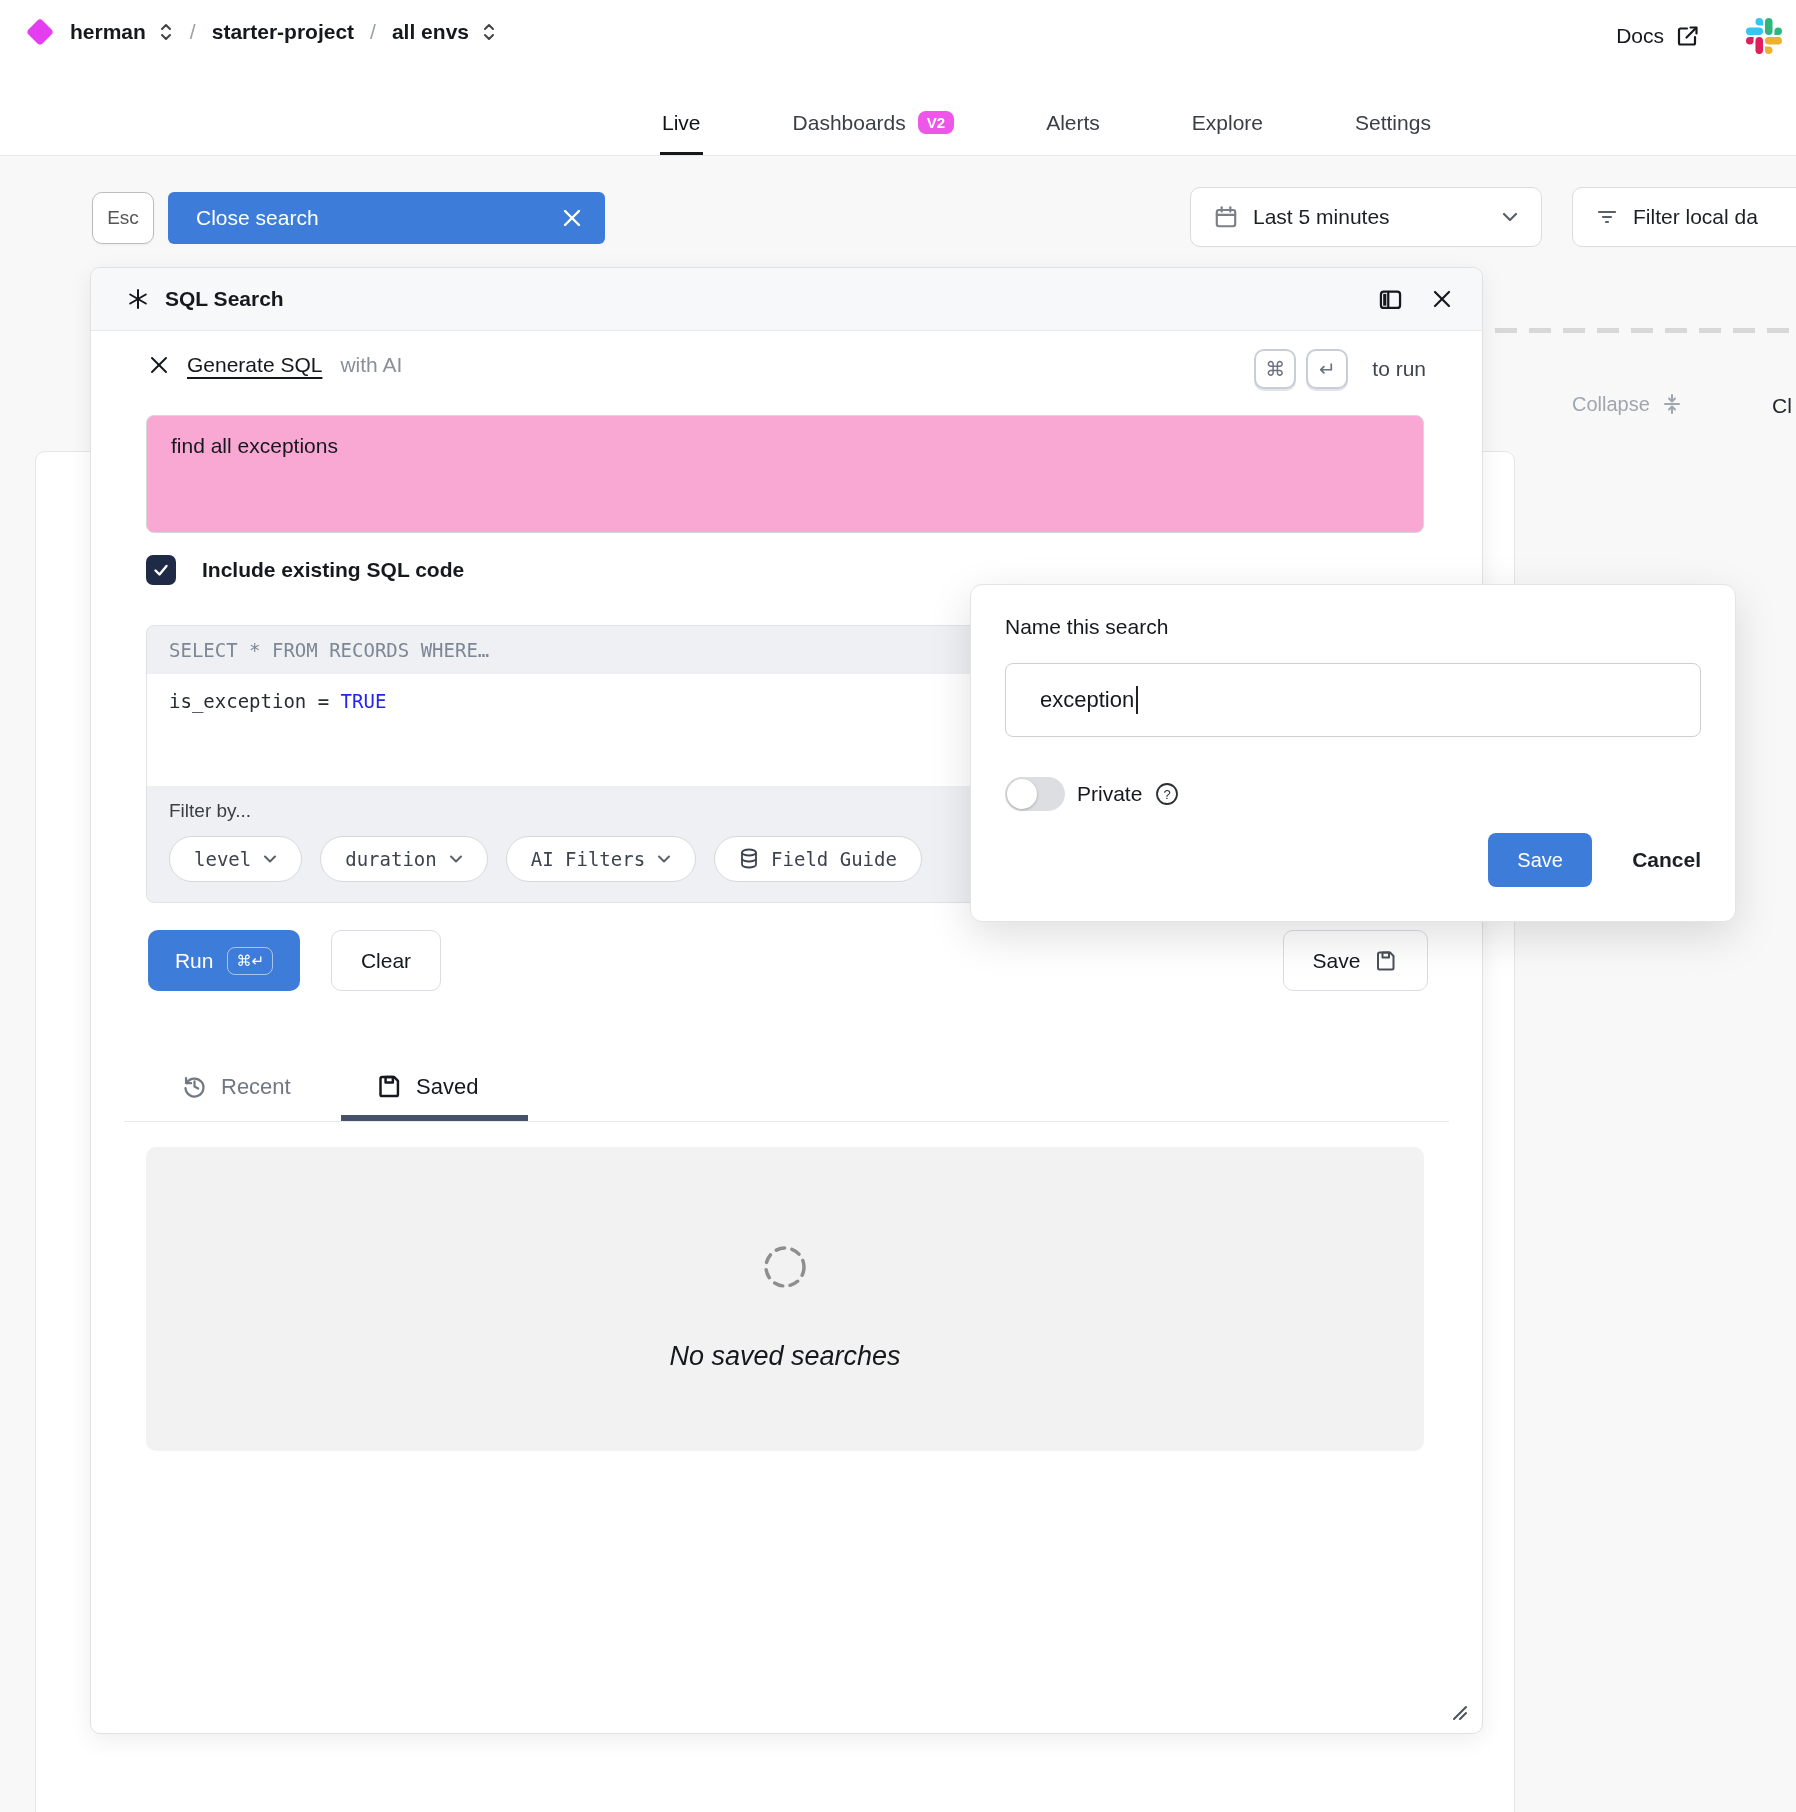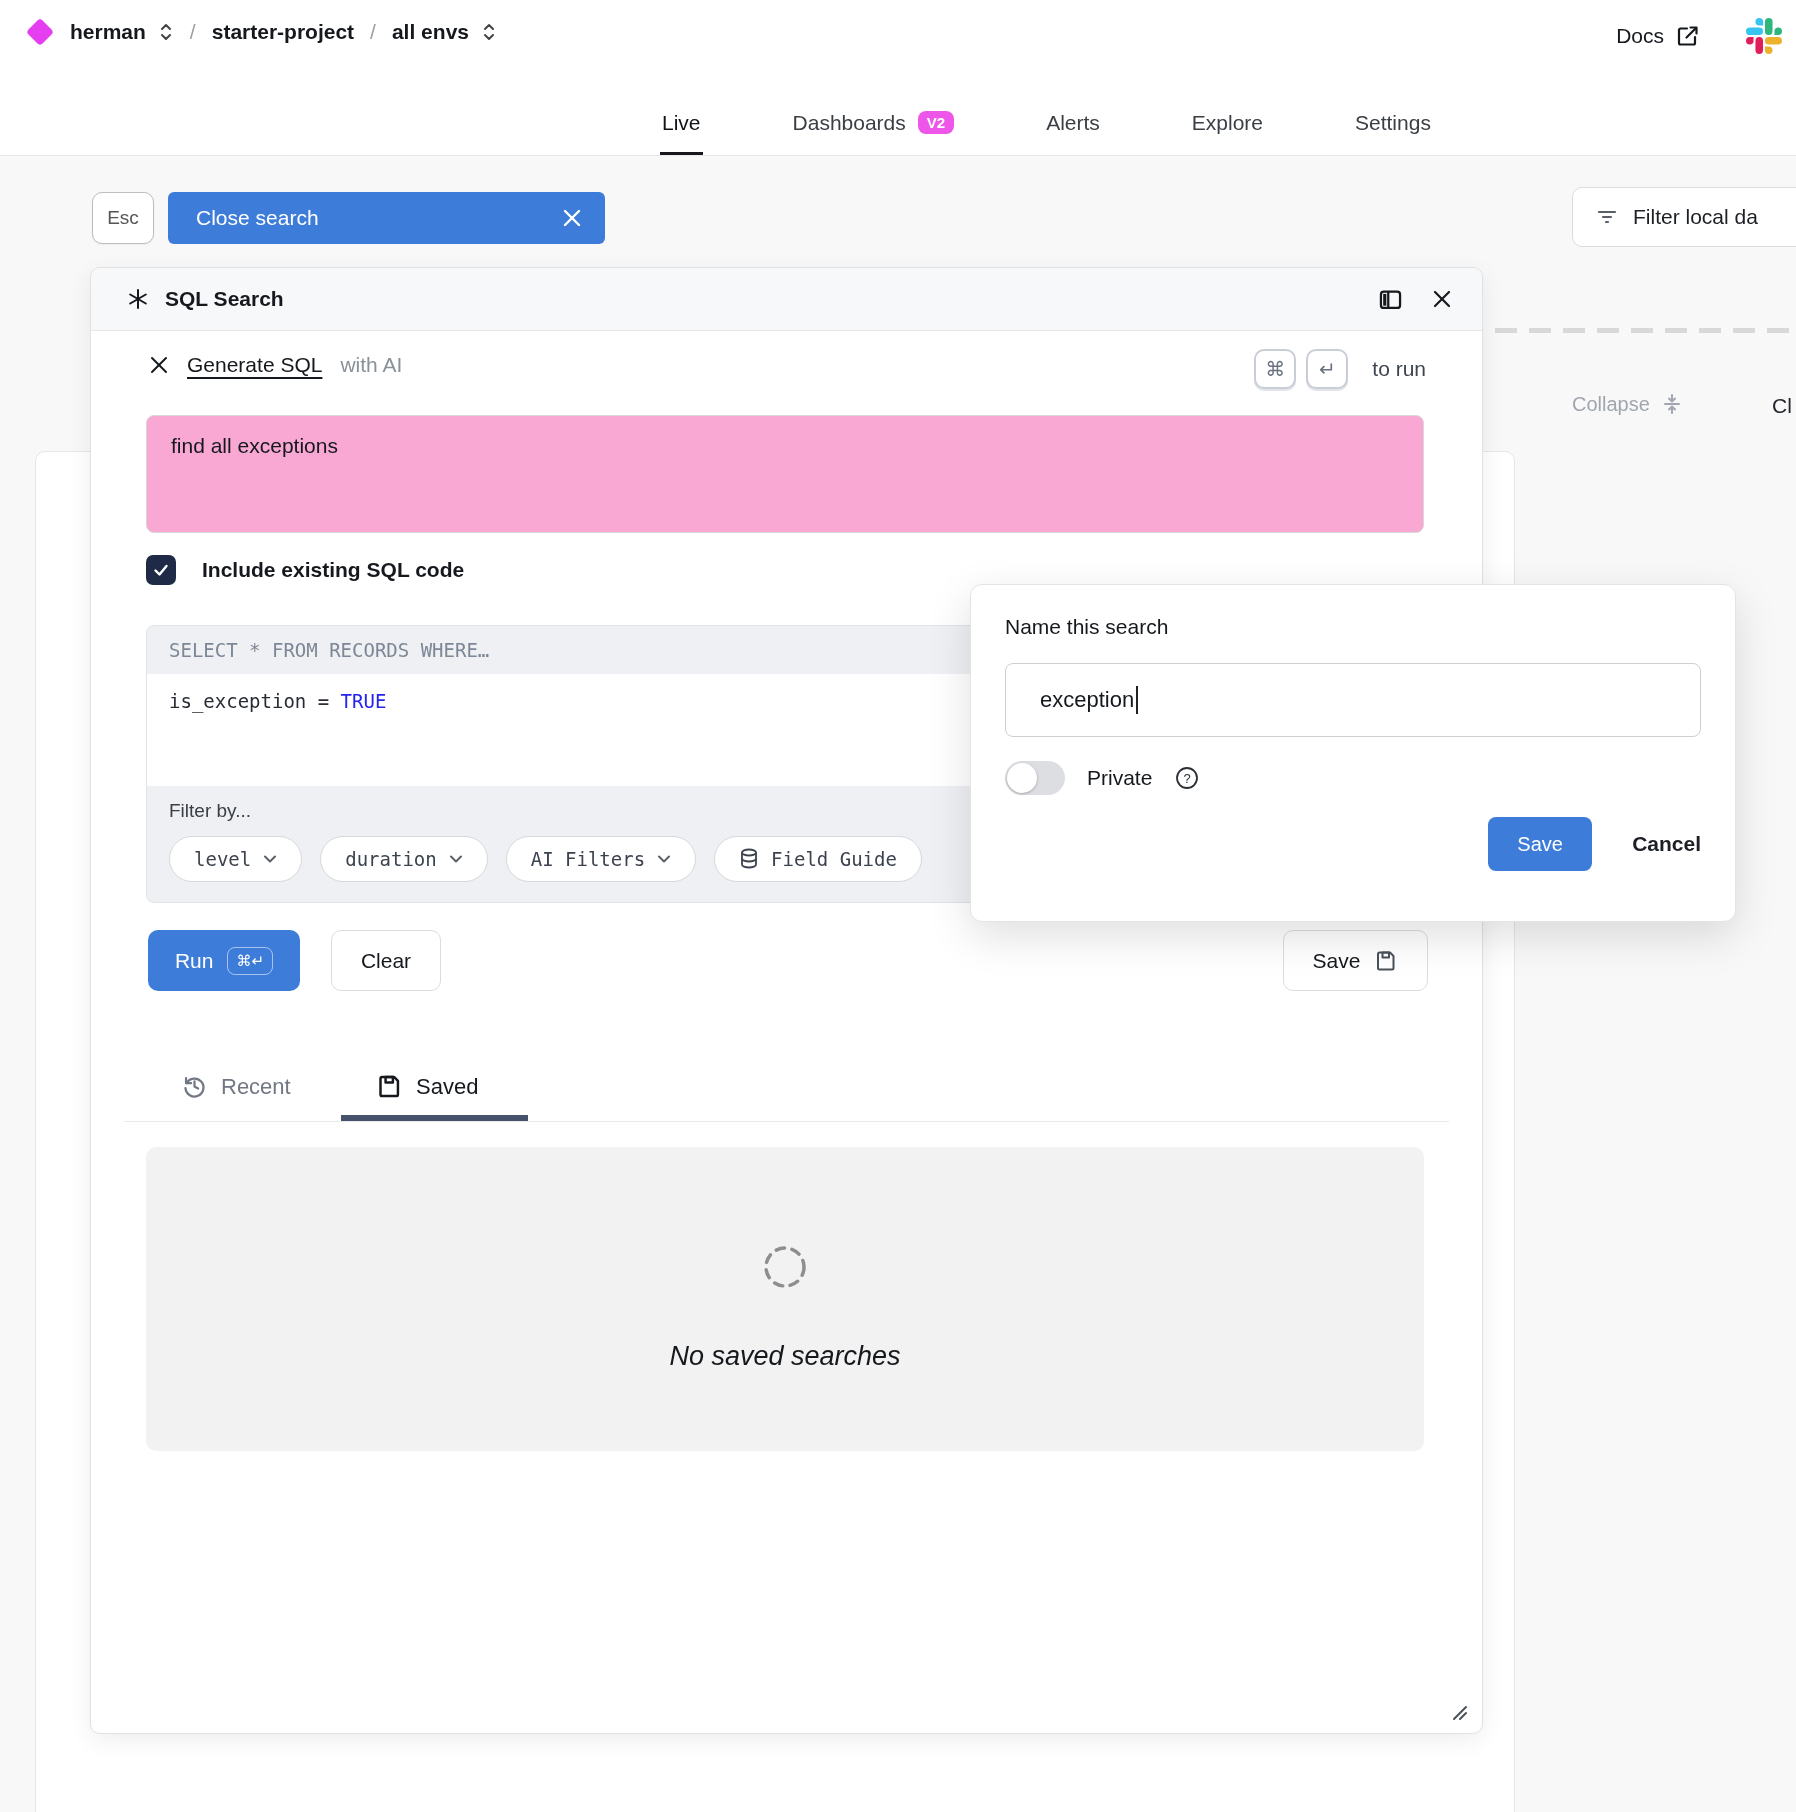--- a/index.html
+++ b/index.html
@@ -111,21 +111,21 @@
   .resize-handle { position:absolute; right:14px; bottom:12px; cursor:nwse-resize; }
 
   
   .modal { position:absolute; left:970px; top:584px; width:766px; height:338px; background:#fff;
     border:1px solid #e4e4e4; border-radius:12px; box-shadow:0 14px 44px rgba(0,0,0,.13); z-index:30;
     padding:30px 34px; }
   .modal-title { font-size:21px; margin-bottom:24px; }
   .modal-input { height:74px; border:1.5px solid #cfcfcf; border-radius:8px; padding:0 34px; display:flex;
     align-items:center; font-size:22px; background:#fff; cursor:text; }
   .caret { display:inline-block; width:2px; height:28px; background:#222; margin-left:2px; }
-  .toggle-row { margin-top:24px; display:flex; align-items:center; gap:22px; }
+  .toggle-row { margin-top:40px; display:flex; align-items:center; gap:12px; }
   .toggle { width:60px; height:34px; border-radius:17px; background:#dcdee2; position:relative; cursor:pointer; }
   .toggle-knob { position:absolute; left:2px; top:2px; width:30px; height:30px; border-radius:50%;
     background:#fff; box-shadow:0 1px 3px rgba(0,0,0,.25); }
   .toggle-label { font-size:21px; }
   .modal-actions { margin-top:22px; display:flex; justify-content:flex-end; align-items:center; gap:40px; }
   .modal-save { width:104px; height:54px; background:#3d7cd9; color:#fff; border:none; border-radius:8px;
     font-size:20px; cursor:pointer; }
   .modal-cancel { font-size:21px; font-weight:600; color:#1c1f24; cursor:pointer; background:none; border:none; }
 
   svg { display:block; }
@@ -217,20 +217,36 @@
   <button class="close-search">
     <span>Close search</span>
     <span>
       <svg width="22" height="22" viewBox="0 0 22 22" stroke="#fff" stroke-width="2.4" stroke-linecap="round">
         <line x1="4" y1="4" x2="18" y2="18"></line>
           <line x1="18" y1="4" x2="4" y2="18"></line>
       </svg>
     </span>
   </button>
 
+  <div class="pill-btn time-range">
+    <span>
+      <svg width="26" height="26" viewBox="0 0 24 24" fill="none" stroke="#7a8087" stroke-width="2" stroke-linecap="round">
+        <rect x="3.5" y="5.5" width="17" height="15" rx="2"></rect>
+        <line x1="3.5" y1="10" x2="20.5" y2="10"></line>
+          <line x1="8" y1="3" x2="8" y2="7"></line>
+          <line x1="16" y1="3" x2="16" y2="7"></line>
+      </svg>
+    </span>
+    <span>Last 5 minutes</span>
+    <span style="margin-left:auto">
+      <svg width="18" height="12" viewBox="0 0 18 12" fill="none" stroke="#5a6067" stroke-width="2.2" stroke-linecap="round" stroke-linejoin="round">
+        <polyline points="3,3 9,9 15,3"></polyline>
+      </svg>
+    </span>
+  </div>
 
   <div class="pill-btn filter-local">
     <span>
       <svg width="24" height="24" viewBox="0 0 24 24" stroke="#5a6067" stroke-width="2.2" stroke-linecap="round">
         <line x1="4" y1="7" x2="20" y2="7"></line>
           <line x1="8" y1="12" x2="16" y2="12"></line>
           <line x1="11" y1="17" x2="13" y2="17"></line>
       </svg>
     </span>
     <span>Filter local da</span>

